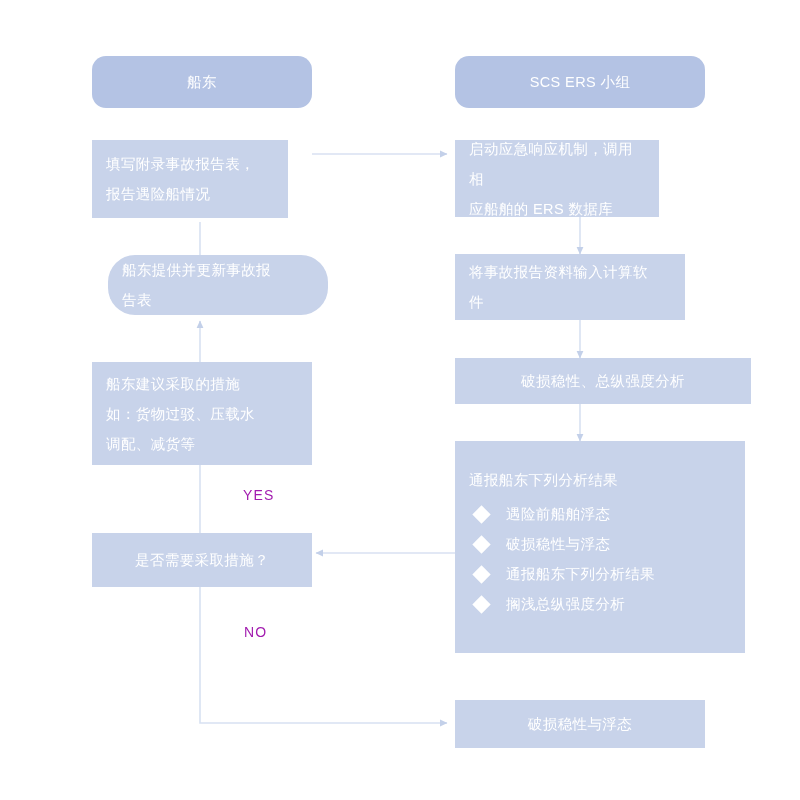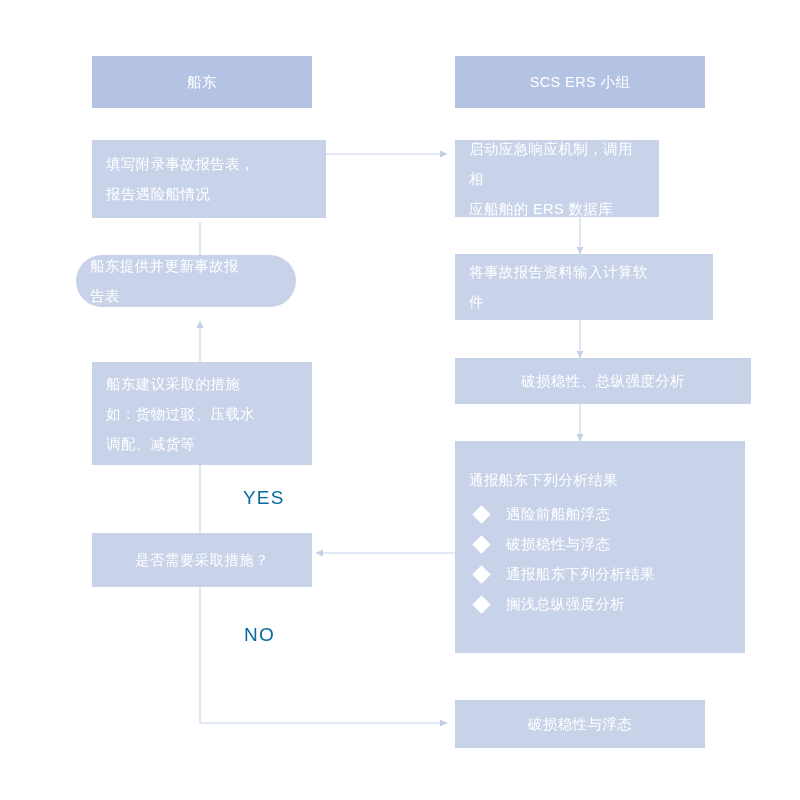--- a/index.html
+++ b/index.html
@@ -35,20 +35,21 @@
     line-height: 30px;
     letter-spacing: 0.4px;
     display: flex;
     flex-direction: column;
     justify-content: center;
   }
   .node.header {
     background: #b4c3e4;
     align-items: center;
     text-align: center;
+    border-radius: 14px;
   }
   .node.box {
     background: #c8d3ea;
     padding: 0 14px;
   }
   .node.box.center {
     align-items: center;
     text-align: center;
     padding: 0 10px;
   }
@@ -70,22 +71,22 @@
   .bullets li .dia {
     width: 13px;
     height: 13px;
     flex: 0 0 13px;
     background: #ffffff;
     transform: rotate(45deg);
     margin-right: 18px;
   }
   .edge-label {
     position: absolute;
-    color: #0369a1;
-    font-size: 19px;
+    color: #a21caf;
+    font-size: 14px;
     letter-spacing: 1.2px;
     font-weight: 400;
   }
 </style>
 </head>
 <body>
 
 <div id="canvas">
 
   <svg class="connectors" viewBox="0 0 800 800" xmlns="http://www.w3.org/2000/svg">
@@ -129,26 +130,26 @@
 
     <g>
       <path d="M200,587 L200,723 L447,723" fill="none" stroke="#d8e1f2" stroke-width="1.6" marker-end="url(#ar)"></path>
     </g>
   </svg>
 
   <div class="node header" style="left:92px; top:56px; width:220px; height:52px;">
     <span class="txt">船东</span>
   </div>
 
-  <div class="node box" style="left:92px; top:140px; width:234px; height:78px;">
+  <div class="node box" style="left:92px; top:140px; width:196px; height:78px;">
     <span class="txt">填写附录事故报告表，
 报告遇险船情况</span>
   </div>
 
-  <div class="node box" style="left:76px; top:255px; width:220px; height:52px;border-radius:27px;">
+  <div class="node box" style="left:108px; top:255px; width:220px; height:60px;border-radius:27px;">
     <span class="txt">船东提供并更新事故报
 告表</span>
   </div>
 
   <div class="node box" style="left:92px; top:362px; width:220px; height:103px;">
     <span class="txt">船东建议采取的措施
 如：货物过驳、压载水
 调配、减货等</span>
   </div>
 
@@ -166,21 +167,21 @@
 
   <div class="node header" style="left:455px; top:56px; width:250px; height:52px;">
     <span class="txt">SCS ERS 小组</span>
   </div>
 
   <div class="node box" style="left:455px; top:140px; width:204px; height:77px;">
     <span class="txt">启动应急响应机制，调用相
 应船舶的 ERS 数据库</span>
   </div>
 
-  <div class="node box" style="left:455px; top:254px; width:258px; height:66px;">
+  <div class="node box" style="left:455px; top:254px; width:230px; height:66px;">
     <span class="txt">将事故报告资料输入计算软
 件</span>
   </div>
 
   <div class="node box center" style="left:455px; top:358px; width:296px; height:46px;">
     <span class="txt">破损稳性、总纵强度分析</span>
   </div>
 
   <div class="node box" style="left:455px; top:441px; width:290px; height:212px; justify-content:flex-start; padding-top:24px;">
     <span class="txt">通报船东下列分析结果</span>

